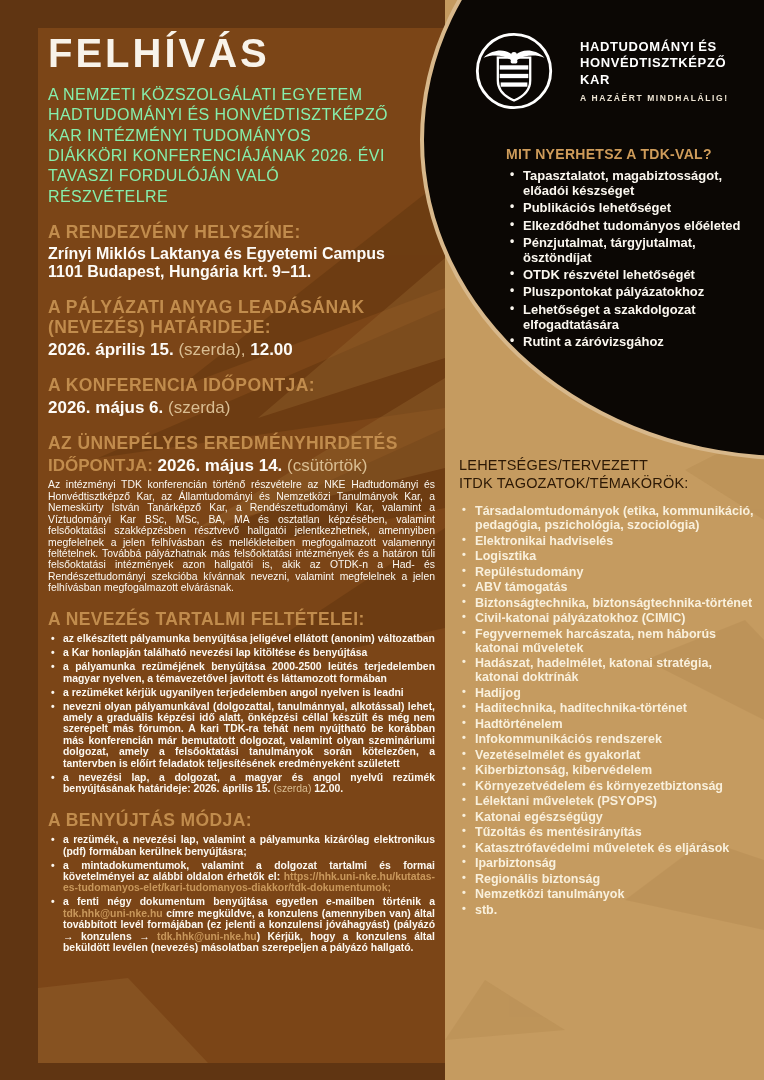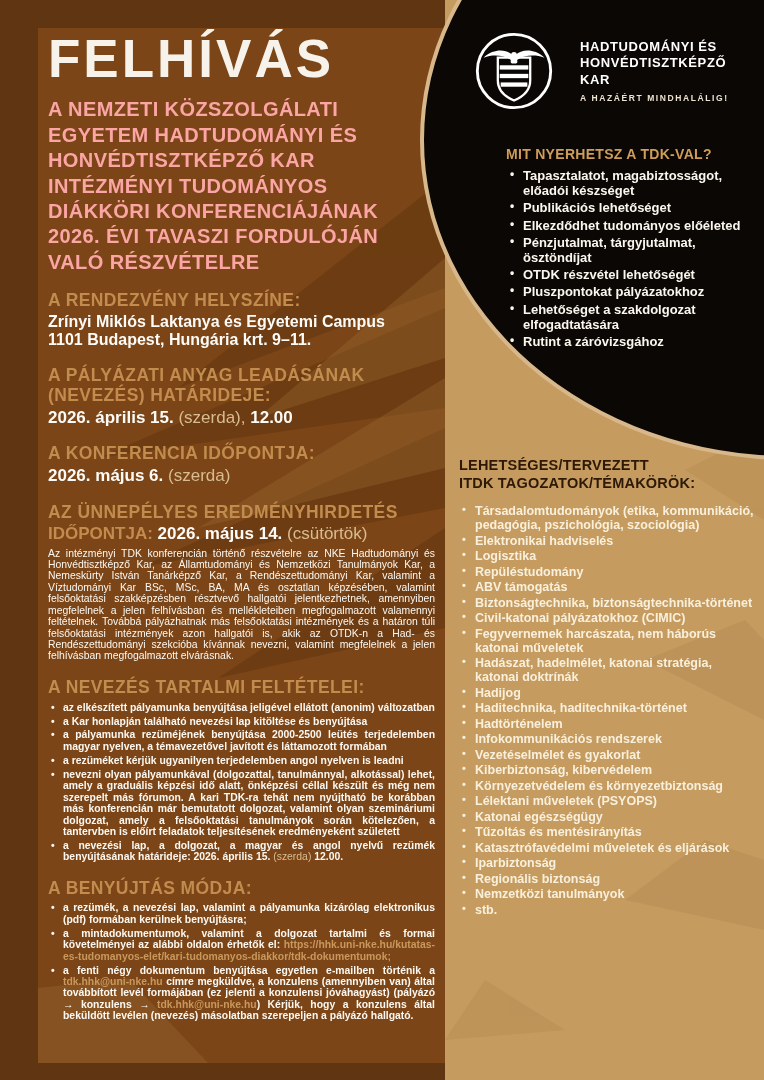--- a/index.html
+++ b/index.html
@@ -20,27 +20,27 @@
   }
   .black-ellipse{
     position:absolute;left:420px;top:-180px;width:740px;height:640px;
     border-radius:50%;background:#0b0704;border:4px solid #d8b88b;
     box-sizing:border-box;z-index:2;
   }
   .wm{position:absolute;left:0;top:0;pointer-events:none;}
   
   .left-content{position:relative;z-index:1;padding:6px 10px 0 10px;color:#f8f2e7;}
   .title{
-    font-size:53px;font-weight:bold;letter-spacing:3px;line-height:.95;
+    font-size:40px;font-weight:bold;letter-spacing:3px;line-height:.95;
     color:#f8f3ea;margin:0;
   }
   .intro{
     margin-top:13px;width:345px;
-    font-size:20px;font-weight:bold;letter-spacing:.4px;line-height:1.27;
-    color:#fca5a5;text-transform:uppercase;
+    font-size:16px;font-weight:normal;letter-spacing:.4px;line-height:1.27;
+    color:#86efac;text-transform:uppercase;
   }
   .gold-h{
     margin-top:15px;margin-bottom:2px;
     font-size:17.5px;font-weight:bold;letter-spacing:.4px;line-height:1.18;
     color:#c18c4d;text-transform:uppercase;
   }
   .big-line{font-size:16px;font-weight:bold;line-height:1.16;color:#fdfbf7;}
   .date-line{font-size:17px;font-weight:bold;line-height:1.2;color:#fdfbf7;}
   .seg-muted{color:#d9bd92;font-weight:normal;}
   .seg-strong{color:#fdfbf7;font-weight:bold;}
@@ -64,21 +64,21 @@
   .benefits{position:absolute;left:506px;top:146px;width:248px;z-index:3;}
   .benefits-h{font-size:14px;font-weight:bold;letter-spacing:.3px;color:#cf9c5a;margin:0 0 6px 0;}
   .blist{margin:0;padding:0;list-style:none;}
   .blist li{
     position:relative;margin:2px 0;padding-left:17px;
     font-size:13px;font-weight:bold;line-height:1.17;color:#fbf7ef;
   }
   .blist li::before{content:"•";position:absolute;left:4px;top:-1px;font-size:12px;}
   
   .topics{position:absolute;left:459px;top:456px;width:296px;z-index:3;}
-  .topics-h{font-size:14.5px;font-weight:bold;letter-spacing:.2px;line-height:1.25;color:#2d1905;margin:0 0 12px 0;text-transform:uppercase;}
+  .topics-h{font-size:14.5px;font-weight:normal;letter-spacing:.2px;line-height:1.25;color:#2d1905;margin:0 0 12px 0;text-transform:uppercase;}
   .tlist{margin:0;padding:0;list-style:none;}
   .tlist li{
     position:relative;margin:1.5px 0;padding-left:16px;
     font-size:12.5px;font-weight:bold;line-height:1.12;color:#f9f0dc;
   }
   .tlist li::before{content:"•";position:absolute;left:3px;top:-1px;font-size:11px;}
 </style>
 </head>
 <body>
 

